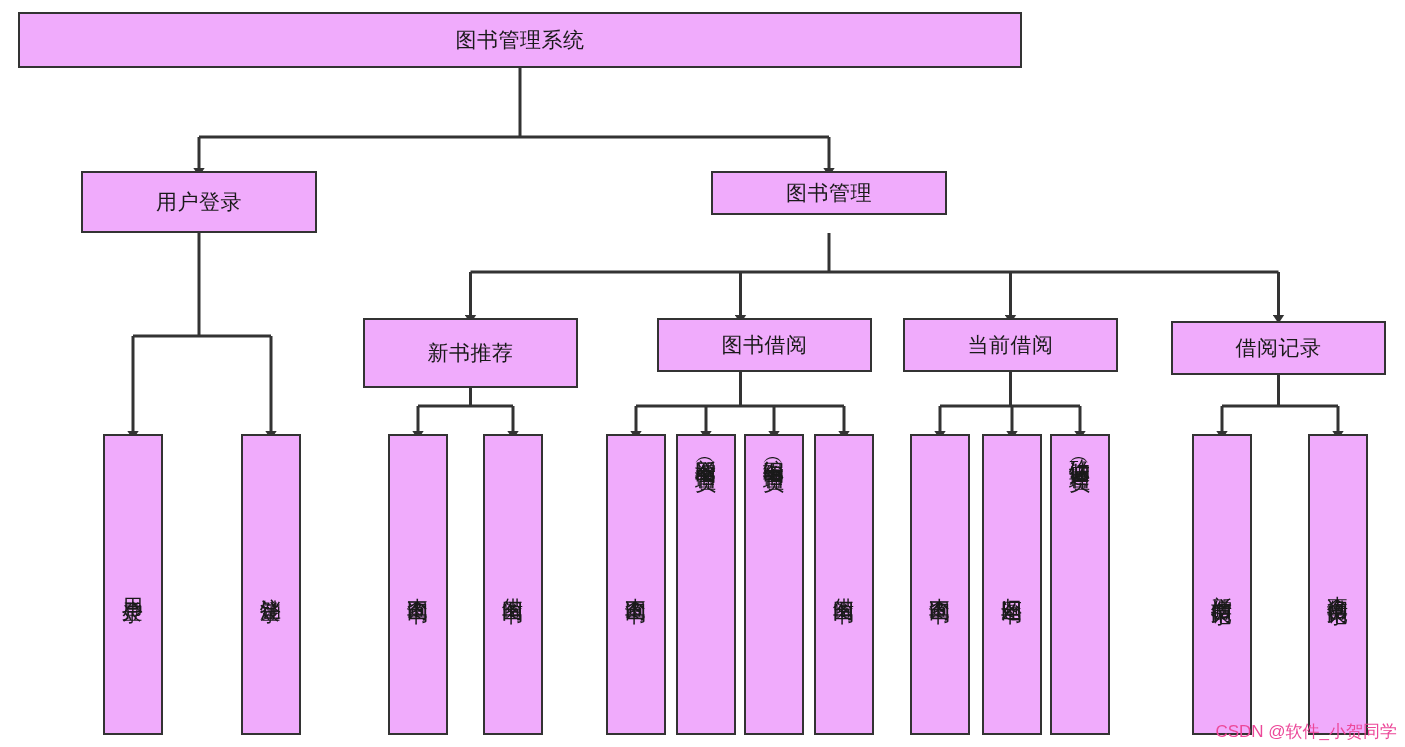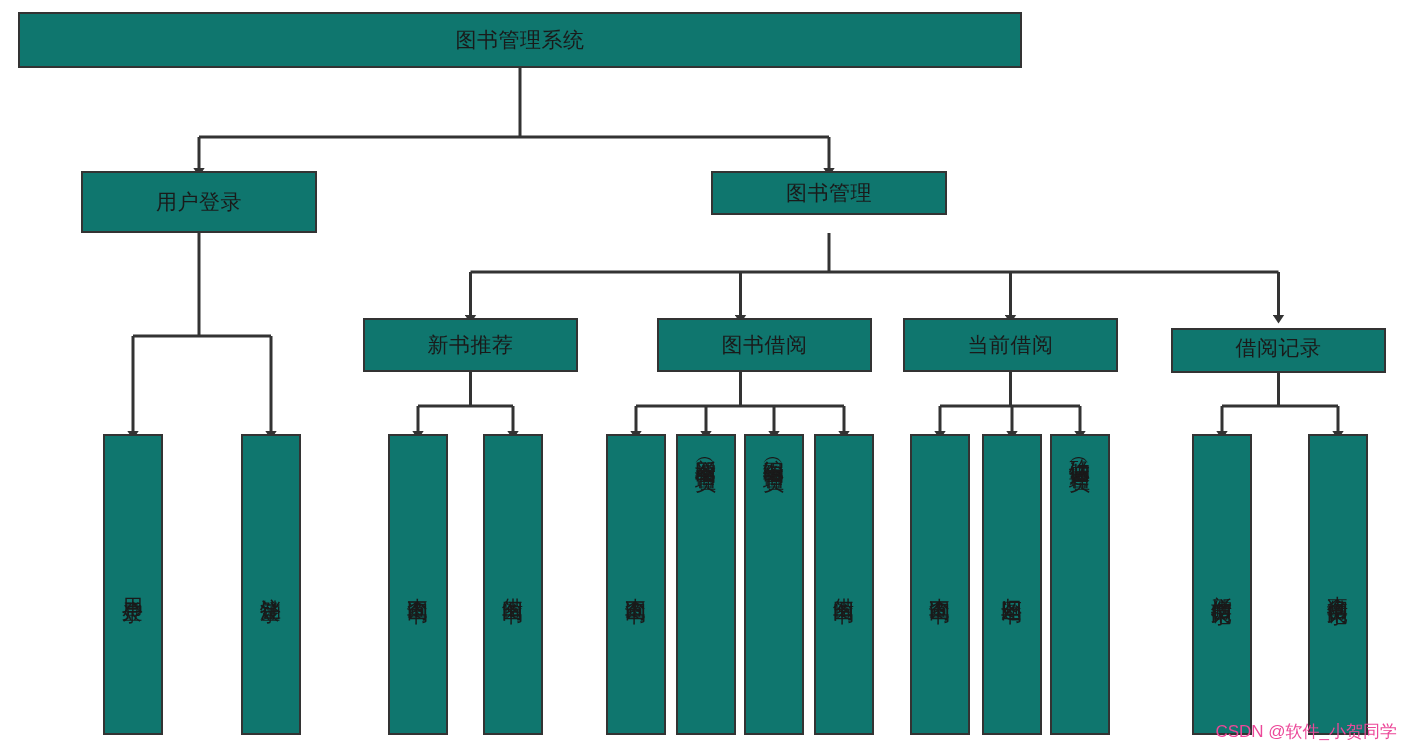--- a/index.html
+++ b/index.html
@@ -7,21 +7,21 @@
     width:1405px;height:747px;
     background:#ffffff;
     font-family:"Liberation Sans","DejaVu Sans",sans-serif;
     overflow:hidden;
     position:relative;
   }
   #diagram-root{position:absolute;left:0;top:0;width:1405px;height:747px;}
   .node-box{
     position:absolute;
     box-sizing:border-box;
-    background:#0f766e;
+    background:#f0abfc;
     border:2px solid #333333;
     display:flex;
     align-items:center;
     justify-content:center;
   }
   .node-label{
     color:#1a1a1a;
     font-size:21px;
     line-height:1.15;
     letter-spacing:0.5px;
@@ -105,30 +105,30 @@
   <div id="node-layer">
       <div class="node-box" style="left: 18px; top: 12px; width: 1004px; height: 56px;">
         <span class="node-label">图书管理系统</span>
       </div>
       <div class="node-box" style="left: 81px; top: 171px; width: 236px; height: 62px;">
         <span class="node-label">用户登录</span>
       </div>
       <div class="node-box" style="left: 711px; top: 171px; width: 236px; height: 44px;">
         <span class="node-label">图书管理</span>
       </div>
-      <div class="node-box" style="left: 363px; top: 318px; width: 215px; height: 54px;">
+      <div class="node-box" style="left: 363px; top: 318px; width: 215px; height: 70px;">
         <span class="node-label">新书推荐</span>
       </div>
       <div class="node-box" style="left: 633px; top: 318px; width: 215px; height: 54px; margin-left: 24px;">
         <span class="node-label">图书借阅</span>
       </div>
       <div class="node-box" style="left: 903px; top: 318px; width: 215px; height: 54px;">
         <span class="node-label">当前借阅</span>
       </div>
-      <div class="node-box" style="left: 1171px; top: 328px; width: 215px; height: 45px; font-family: Liberation Mono, monospace;">
+      <div class="node-box" style="left: 1171px; top: 321px; width: 215px; height: 54px;">
         <span class="node-label">借阅记录</span>
       </div>
       <div class="node-box vertical centered" style="left: 103px; top: 434px; width: 60px; height: 301px;">
         <span class="node-label">用户登录</span>
       </div>
       <div class="node-box vertical centered" style="left: 241px; top: 434px; width: 60px; height: 301px;">
         <span class="node-label">注销登录</span>
       </div>
       <div class="node-box vertical centered" style="left: 388px; top: 434px; width: 60px; height: 301px;">
         <span class="node-label">查询图书</span>

